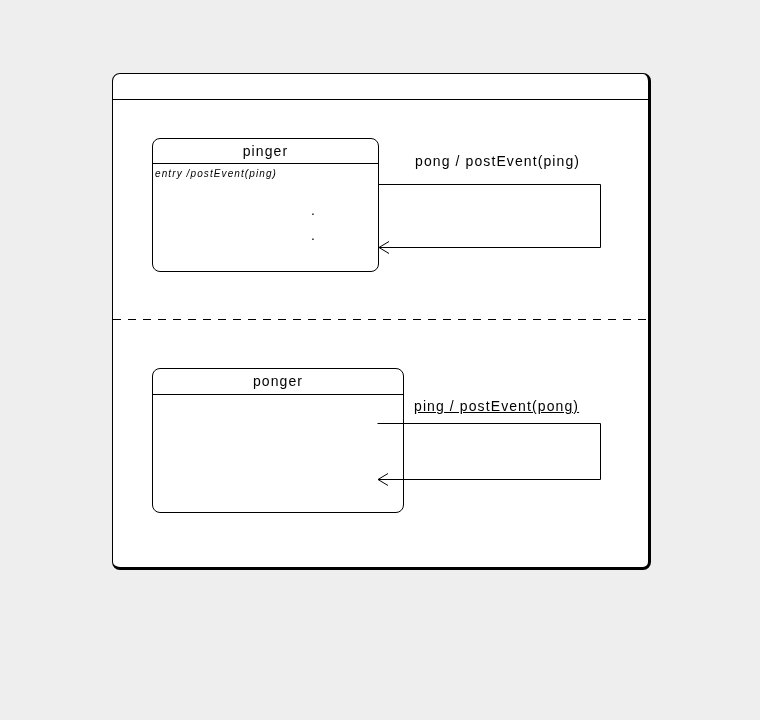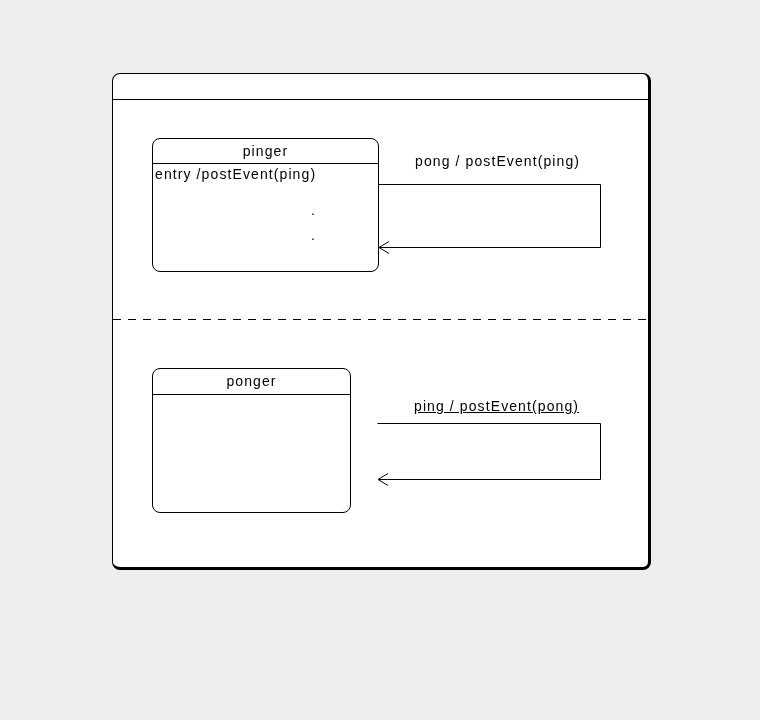--- a/index.html
+++ b/index.html
@@ -65,41 +65,42 @@
   }
   .state-pinger {
     left: 152px;
     top: 138px;
     width: 227px;
     height: 134px;
   }
   .state-ponger {
     left: 152px;
     top: 368px;
-    width: 199px;
+    width: 252px;
     height: 145px;
   }
   .state-title {
     height: 24px;
     border-bottom: 1px solid #000000;
     font-size: 14px;
     line-height: 24px;
     text-align: center;
     letter-spacing: 1.1px;
   }
   .state-ponger .state-title {
     height: 25px;
     line-height: 25px;
   }
   .state-body {
     padding: 2px 1px 0 2px;
-    font-size: 14px;
+    font-size: 10px;
     line-height: 16px;
     letter-spacing: 1.1px;
     white-space: nowrap;
+    font-style: italic;
   }
   
   .loop-svg {
     position: absolute;
     overflow: visible;
   }
   .loop-pinger {
     left: 378px;
     top: 180px;
     width: 230px;

